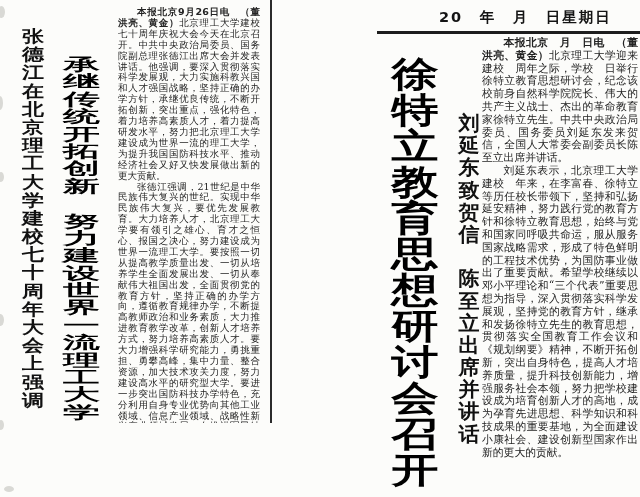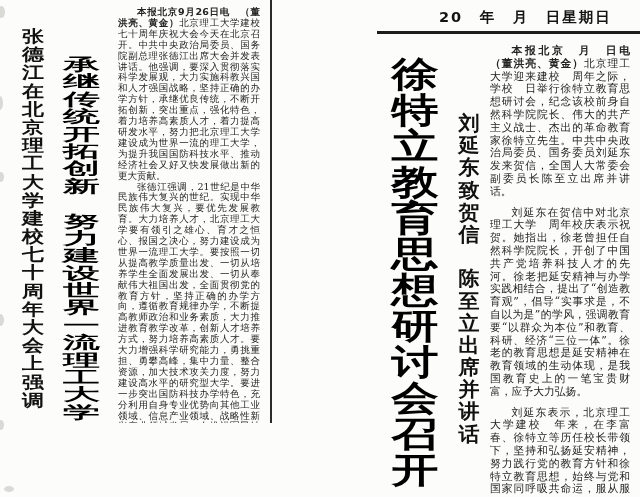--- a/index.html
+++ b/index.html
@@ -54,21 +54,21 @@
   }
   .headline-right{left:111px;top:56px;width:62px;font-family:"DejaVu Sans", sans-serif;font-weight:900;color:#000;}
   .headline-right > div{height:36px;font-size:47px;transform:scaleY(0.74);}
   .subhead-right{left:184px;top:112px;width:24px;font-weight:600;color:#111;}
   .subhead-right > div{height:22.2px;font-size:21px;transform:scaleY(0.95);}
   .ra-body{
     position:absolute;left:209px;top:37px;width:156px;height:457px;
     text-align:justify;font-size:10.8px;line-height:12.8px;color:#232323;
     overflow:hidden;
   }
-  .ra-body p{margin:8px;text-indent:2em;}
+  .ra-body p{margin:0;text-indent:2em;}
   
   .smudge{position:absolute;background:#d9d9d5;border-radius:50%;}
   .s1{left:-2px;top:6px;width:7px;height:12px;}
   .s2{left:-3px;top:96px;width:6px;height:14px;}
   .s3{left:-2px;top:172px;width:6px;height:10px;}
   .s4{left:-3px;top:314px;width:7px;height:12px;}
   .s5{left:-2px;top:420px;width:6px;height:10px;}
   .s6{left:4px;top:486px;width:10px;height:6px;}
 </style>
 </head>
@@ -159,21 +159,20 @@
         <div>至</div>
         <div>立</div>
         <div>出</div>
         <div>席</div>
         <div>并</div>
         <div>讲</div>
         <div>话</div>
       </div>
     <div class="ra-body">
       <p><span class="lead-in">本报北京　月　日电　（董洪亮、黄金）</span><span>北京理工大学迎来建校　周年之际，学校　日举行徐特立教育思想研讨会，纪念该校前身自然科学院院长、伟大的共产主义战士、杰出的革命教育家徐特立先生。中共中央政治局委员、国务委员刘延东发来贺信，全国人大常委会副委员长陈至立出席并讲话。</span></p>
-      <p><span>刘延东在贺信中对北京理工大学　周年校庆表示祝贺。她指出，徐老曾担任自然科学院院长，开创了中国共产党培养科技人才的先河。徐老把延安精神与办学实践相结合，提出了“创造教育观”，倡导“实事求是，不自以为是”的学风，强调教育要“以群众为本位”和教育、科研、经济“三位一体”。徐老的教育思想是延安精神在教育领域的生动体现，是我国教育史上的一笔宝贵财富，应予大力弘扬。</span></p>
       <p><span>刘延东表示，北京理工大学建校　年来，在李富春、徐特立等历任校长带领下，坚持和弘扬延安精神，努力践行党的教育方针和徐特立教育思想，始终与党和国家同呼吸共命运，服从服务国家战略需求，形成了特色鲜明的工程技术优势，为国防事业做出了重要贡献。希望学校继续以邓小平理论和“三个代表”重要思想为指导，深入贯彻落实科学发展观，坚持党的教育方针，继承和发扬徐特立先生的教育思想，贯彻落实全国教育工作会议和《规划纲要》精神，不断开拓创新，突出自身特色，提高人才培养质量，提升科技创新能力，增强服务社会本领，努力把学校建设成为培育创新人才的高地，成为孕育先进思想、科学知识和科技成果的重要基地，为全面建设小康社会、建设创新型国家作出新的更大的贡献。</span></p>
     </div>
   </div>
 
   <div class="smudge s1"></div>
   <div class="smudge s2"></div>
   <div class="smudge s3"></div>
   <div class="smudge s4"></div>
   <div class="smudge s5"></div>
   <div class="smudge s6"></div>

